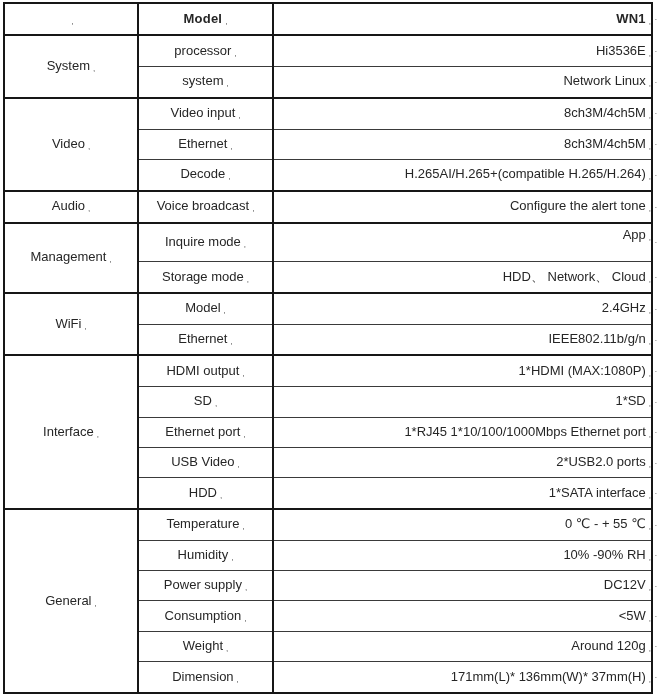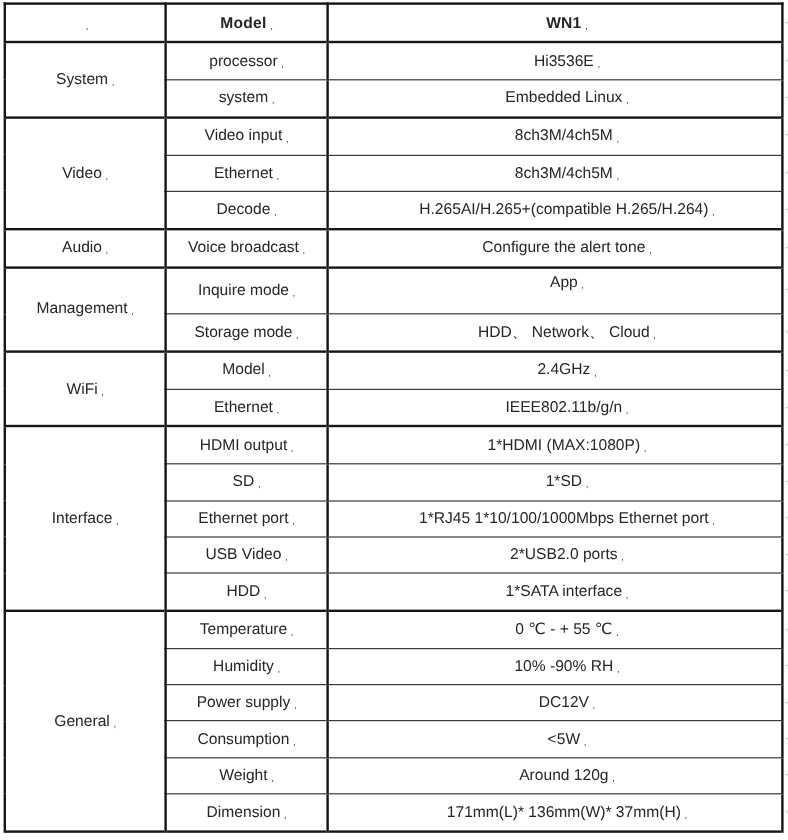--- a/index.html
+++ b/index.html
@@ -26,21 +26,21 @@
     border-bottom:1px solid var(--b2);
     border-left:2px solid var(--b1);
     border-right:2px solid var(--b1);
     font-size:13px;line-height:1.15;
     padding:0;vertical-align:middle;background:var(--bg);
     color:var(--tx);
   }
   tr.group-start > td{border-top:2px solid var(--b1);}
   td.cat{text-align:center;}
   td.label{text-align:center;border-radius:15px;}
-  td.value{text-align:center;padding-left:20px;}
+  td.value{text-align:right;padding-left:20px;}
   td.v-top{vertical-align:top;padding-top:4px;}
   td.hdr .ctext{font-weight:bold;letter-spacing:.2px;}
   .ctext{white-space:nowrap;}
   .pmark{
     display:inline-block;font-size:8px;color:#3c3c3c;
     margin-left:3px;transform:translateY(1px);
   }
   .edge-mark{
     position:absolute;right:0px;font-size:7px;color:#555;line-height:1;
     transform:translateY(-50%);
@@ -62,21 +62,21 @@
           <td class="label hdr"><span class="ctext">Model</span><span class="pmark">,</span></td>
           <td class="value hdr"><span class="ctext">WN1</span><span class="pmark">,</span></td>
         </tr>
         <tr class="group-start">
           <td class="cat" rowspan="2"><span class="ctext">System</span><span class="pmark">,</span></td>
           <td class="label"><span class="ctext">processor</span><span class="pmark">,</span></td>
           <td class="value"><span class="ctext">Hi3536E</span><span class="pmark">,</span></td>
         </tr>
         <tr>
           <td class="label"><span class="ctext">system</span><span class="pmark">,</span></td>
-          <td class="value"><span class="ctext">Embedded Linux</span><span class="pmark">,</span></td>
+          <td class="value"><span class="ctext">Network Linux</span><span class="pmark">,</span></td>
         </tr>
         <tr class="group-start">
           <td class="cat" rowspan="3"><span class="ctext">Video</span><span class="pmark">,</span></td>
           <td class="label"><span class="ctext">Video input</span><span class="pmark">,</span></td>
           <td class="value"><span class="ctext">8ch3M/4ch5M</span><span class="pmark">,</span></td>
         </tr>
         <tr>
           <td class="label"><span class="ctext">Ethernet</span><span class="pmark">,</span></td>
           <td class="value"><span class="ctext">8ch3M/4ch5M</span><span class="pmark">,</span></td>
         </tr>

